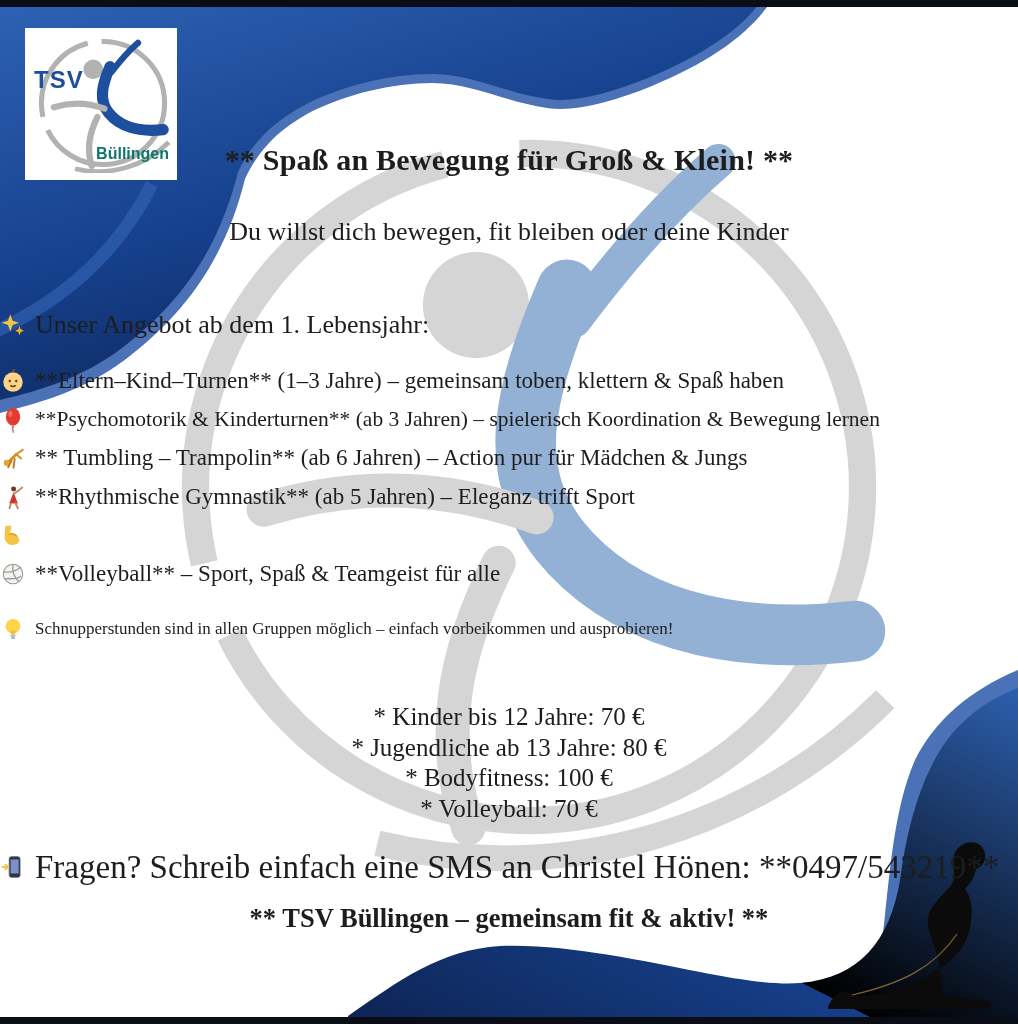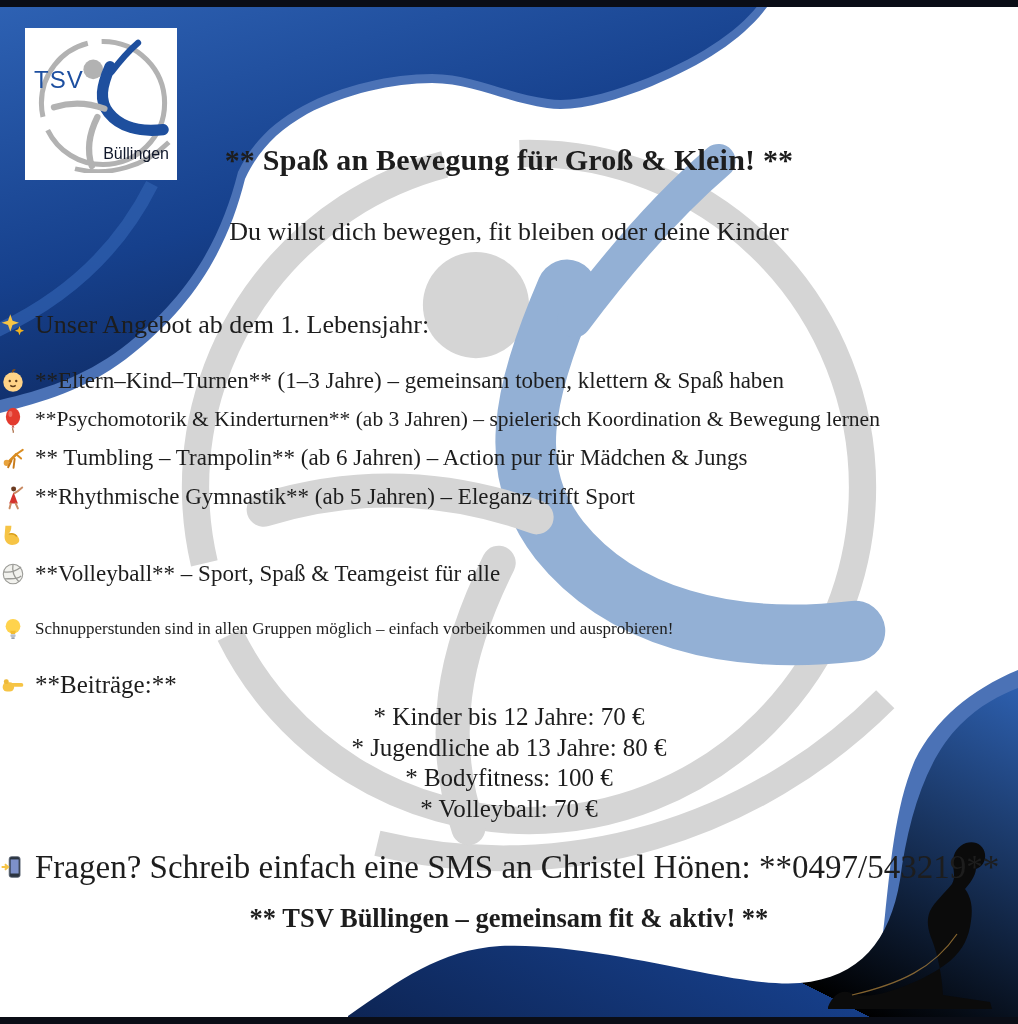--- a/index.html
+++ b/index.html
@@ -10,23 +10,23 @@
   .watermark{--fig-gray:#d5d5d5;--fig-blue:#93b0d5}
   .logo-fig{--fig-gray:#b2b2b2;--fig-blue:#1e4f9e}
   .rg{stroke:var(--fig-gray)}
   .sg{stroke:var(--fig-gray)}
   .sb{stroke:var(--fig-blue)}
   .fg2{fill:var(--fig-gray)}
   
   .logo-box{position:absolute;left:25px;top:28px;width:152px;height:152px;background:#ffffff;z-index:3}
   .logo-fig{position:absolute;left:8px;top:5px;width:140px;height:140px}
   .logo-tsv{position:absolute;left:9px;top:38px;font-family:"Liberation Sans",sans-serif;
-            font-weight:normal;font-size:24px;color:#1d4fa0;letter-spacing:1px}
+            font-weight:bold;font-size:24px;color:#1d4fa0;letter-spacing:1px}
   .logo-town{position:absolute;right:8px;bottom:17px;font-family:"Liberation Sans",sans-serif;
-             font-weight:normal;font-size:16px;color:#0f172a}
+             font-weight:bold;font-size:16px;color:#0f766e}
   
   .tb{position:absolute;left:0;width:100%;text-align:center;z-index:2;white-space:nowrap}
   .row{display:flex;align-items:center;justify-content:flex-start;gap:9px;white-space:nowrap}
   .ic{display:inline-flex;align-items:center;flex:0 0 auto}
   .ic svg{display:block;width:26px;height:26px}
   .title{top:143px;font-size:30px;font-weight:bold;letter-spacing:.2px}
   .intro{top:214px;font-size:26px;line-height:36px}
   .angebot{top:305px;font-size:26px;height:40px}
   .offers{top:362px}
   .offers .row{height:38.5px;font-size:23px}
@@ -190,30 +190,20 @@
         <svg viewBox="0 0 24 24">
           <circle cx="12" cy="9.5" r="6.8" fill="#ffd34d"></circle>
           <path d="M9.5 13.5 h5 l-0.6 3 h-3.8 Z" fill="#f3bb2f"></path>
           <rect x="9.6" y="16.8" width="4.8" height="2.6" rx="1" fill="#b9c0cc"></rect>
           <rect x="10.3" y="19.6" width="3.4" height="1.6" rx="0.8" fill="#98a0ad"></rect>
         </svg>
       </span>
     <span>Schnupperstunden sind in allen Gruppen möglich – einfach vorbeikommen und ausprobieren!</span>
   </div>
 
-  <div class="tb fees-head row">
-    <span class="ic">
-        <svg viewBox="0 0 24 24">
-          <rect x="2.5" y="9.5" width="10.5" height="8.5" rx="4" fill="#f6c445"></rect>
-          <rect x="9" y="10.2" width="12.5" height="3.4" rx="1.7" fill="#f6c445"></rect>
-          <rect x="3.5" y="6.8" width="4.6" height="4.2" rx="2.1" fill="#edb93a"></rect>
-        </svg>
-      </span>
-    <span>**Beiträge:**</span>
-  </div>
 
   <div class="tb fees-list" id="fees-list">
       <div>* Kinder bis 12 Jahre: 70 €</div>
       <div>* Jugendliche ab 13 Jahre: 80 €</div>
       <div>* Bodyfitness: 100 €</div>
       <div>* Volleyball: 70 €</div>
     </div>
 
   <div class="tb contact row">
     <span class="ic">

